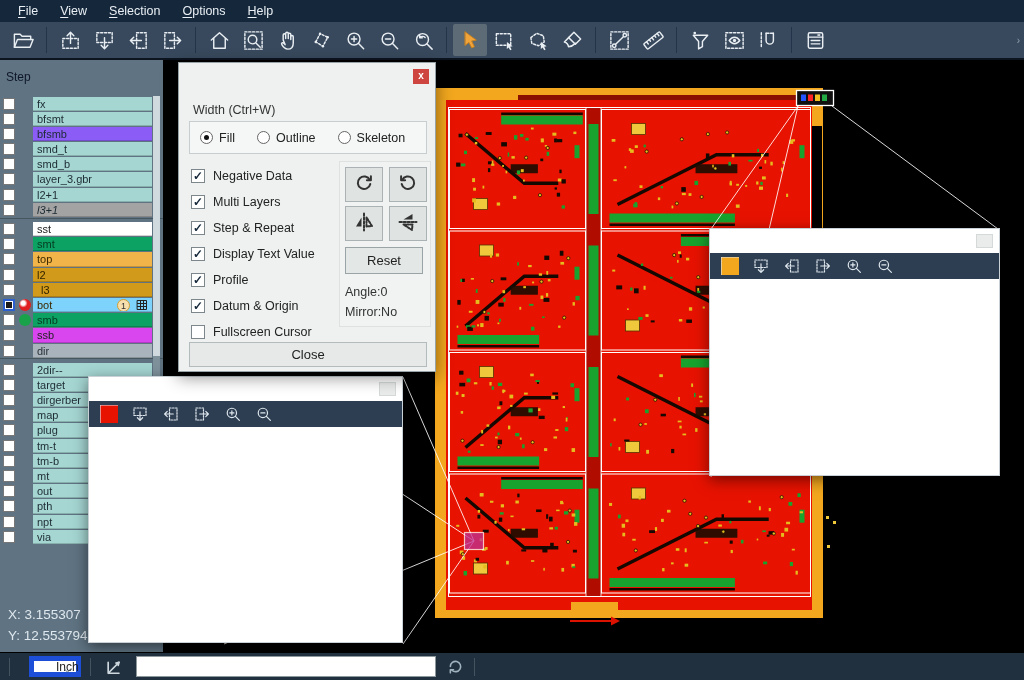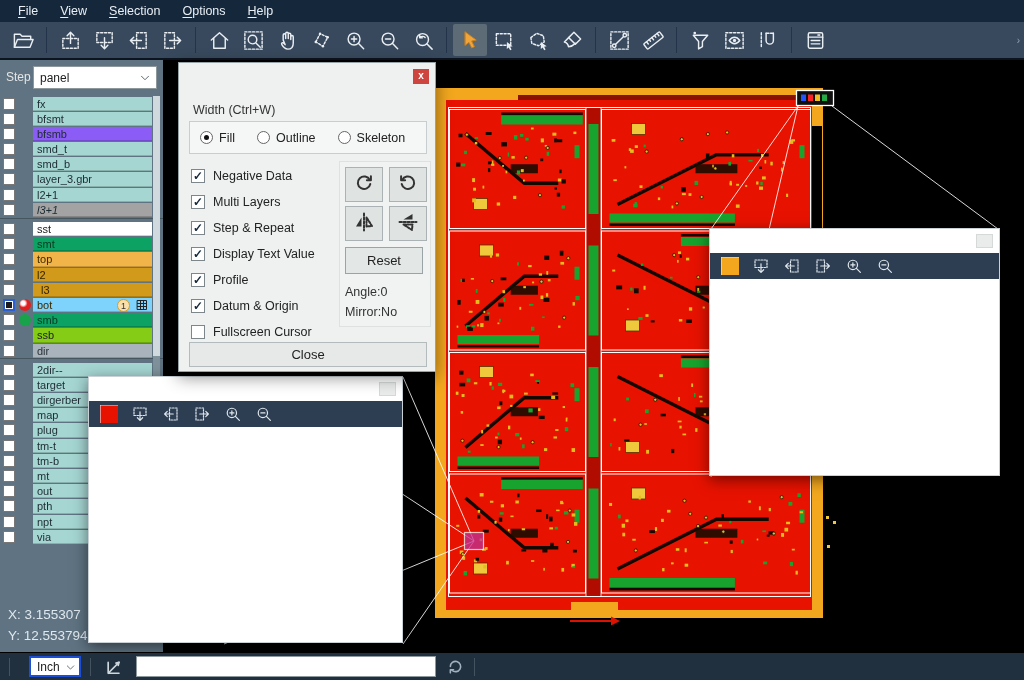--- a/index.html
+++ b/index.html
@@ -19,21 +19,21 @@
     color:#e9eef3; border-radius:2px; }
   .tb-btn svg { width:23px; height:23px; }
   .tb-btn.active { background:#5c6b76; }
   .tb-sep { width:1px; height:26px; background:#22334a; margin:0 6px; }
   #toolbar-endarrow { position:absolute; right:4px; color:#8fa0ad; font-size:10px; }
 
   
   #sidebar { position:absolute; left:0; top:60px; width:163px; height:592px;
     background:#5f7382; z-index:3; }
   #step-row { position:absolute; left:0; top:6px; width:163px; height:24px; }
-  #step-label { position:absolute; left:6px; top:4px; color:#e5e5e5; font-size:12px; }
+  #step-label { position:absolute; left:6px; top:4px; color:#0f172a; font-size:12px; }
   .mini-select { position:absolute; left:33px; top:0; width:124px; height:23px; background:#fff;
     border:1px solid #8d989d; display:flex; align-items:center; font-size:12px; color:#222;
     padding-left:6px; }
   .mini-select .chev { position:absolute; right:2px; top:2px; width:18px; height:17px;
     display:flex; align-items:center; justify-content:center; color:#5a6a72; }
   .mini-select .chev svg{ width:12px; height:12px; }
   #layer-list { position:absolute; left:0; top:36px; width:163px; }
   .layer-row { position:relative; height:15.2px; }
   .layer-cb { position:absolute; left:3px; top:1.5px; width:12px; height:12px; background:#fff;
     border:1px solid #777; }
@@ -102,22 +102,22 @@
     border:1px solid #9aa4a7; font-size:13px; color:#222; text-align:center; line-height:25px; }
   #dlg-angle { position:absolute; left:166px; top:222px; font-size:12.5px; color:#333; }
   #dlg-mirror { position:absolute; left:166px; top:242px; font-size:12.5px; color:#333; }
   #dlg-closebtn { position:absolute; left:10px; top:279px; width:238px; height:25px; background:#e6e9e8;
     border:1px solid #b4bbbd; font-size:13px; color:#222; text-align:center; line-height:23px; }
 
   
   #statusbar { position:absolute; left:0; top:652px; width:1024px; height:28px; background:#20303f;
     border-top:1px solid #000; display:flex; align-items:center; z-index:5; }
   .sb-sep { width:1px; height:18px; background:#44545f; margin:0 9px; }
-  #sb-unit { position:relative; width:52px; height:21px; background:#fff; border:2px solid #1d4ed8;
-    font-size:12px; color:#222; display:flex; align-items:center; padding-left:6px; margin-left:10px; }
+  #sb-unit { position:relative; width:52px; height:21px; background:#fff; border:5px solid #1d4ed8;
+    font-size:12px; color:#222; display:flex; align-items:center; padding-left:22px; margin-left:10px; }
   #sb-unit .chev { position:absolute; right:1px; top:1px; width:16px; height:17px; color:#5a6a72;
     display:flex; align-items:center; justify-content:center; }
   #sb-unit .chev svg { width:11px; height:11px; }
   #sb-angle { width:20px; height:20px; color:#cdd7dd; margin:0 4px; }
   #sb-angle svg { width:20px; height:20px; }
   #sb-input { width:300px; height:21px; background:#fff; border:1px solid #8d989d; font-size:12px;
     padding:0 6px; margin-left:8px; font-family:"Liberation Sans",sans-serif; }
   #sb-refresh { width:19px; height:19px; color:#9fb2bd; margin-left:10px; }
   #sb-refresh svg { width:19px; height:19px; }
   #sb-status { font-size:13.5px; color:#e8a33d; margin-left:4px; white-space:nowrap; }
@@ -328,28 +328,20 @@
             <rect x="14" y="5.5" width="3" height="1.6" fill="currentColor" stroke="none"></rect>
           </svg>
         </span>
       </div>
       <span id="toolbar-endarrow">›</span>
     </div>
 
   <div id="sidebar">
     <div id="step-row">
       <span id="step-label">Step</span>
-      <div class="mini-select">
-        <span>panel</span>
-        <span class="chev">
-            <svg viewBox="0 0 24 24" fill="none" stroke="currentColor" stroke-width="2" stroke-linecap="round" stroke-linejoin="round">
-              <path d="M5 8.5l7 7 7-7"></path>
-            </svg>
-          </span>
-      </div>
     </div>
     <div id="layer-list">
         <div class="layer-row">
           <div class="layer-cb"></div>
           <div class="layer-box" style="background: rgb(165, 214, 210); color: rgb(29, 43, 51);">fx</div>
         </div>
         <div class="layer-row">
           <div class="layer-cb"></div>
           <div class="layer-box" style="background: rgb(165, 214, 210); color: rgb(29, 43, 51);">bfsmt</div>
         </div>
@@ -406,21 +398,21 @@
                 <path d="M3 9h18M3 15h18M9 3v18M15 3v18"></path>
               </svg></div></div>
         </div>
         <div class="layer-row">
           <div class="layer-cb"></div>
           <div class="layer-dot green"></div>
           <div class="layer-box" style="background: rgb(12, 162, 99); color: rgb(6, 58, 34);">smb</div>
         </div>
         <div class="layer-row">
           <div class="layer-cb"></div>
-          <div class="layer-box" style="background: #84cc16; color: rgb(34, 34, 34);">ssb</div>
+          <div class="layer-box" style="background: #d946ef; color: rgb(34, 34, 34);">ssb</div>
         </div>
         <div class="layer-row">
           <div class="layer-cb"></div>
           <div class="layer-box" style="background: rgb(169, 179, 188); color: rgb(42, 50, 56);">dir</div>
         </div>
         <div class="layer-sep"></div>
         <div class="layer-row">
           <div class="layer-cb"></div>
           <div class="layer-box" style="background: rgb(165, 214, 210); color: rgb(29, 43, 51);">2dir--</div>
         </div>

